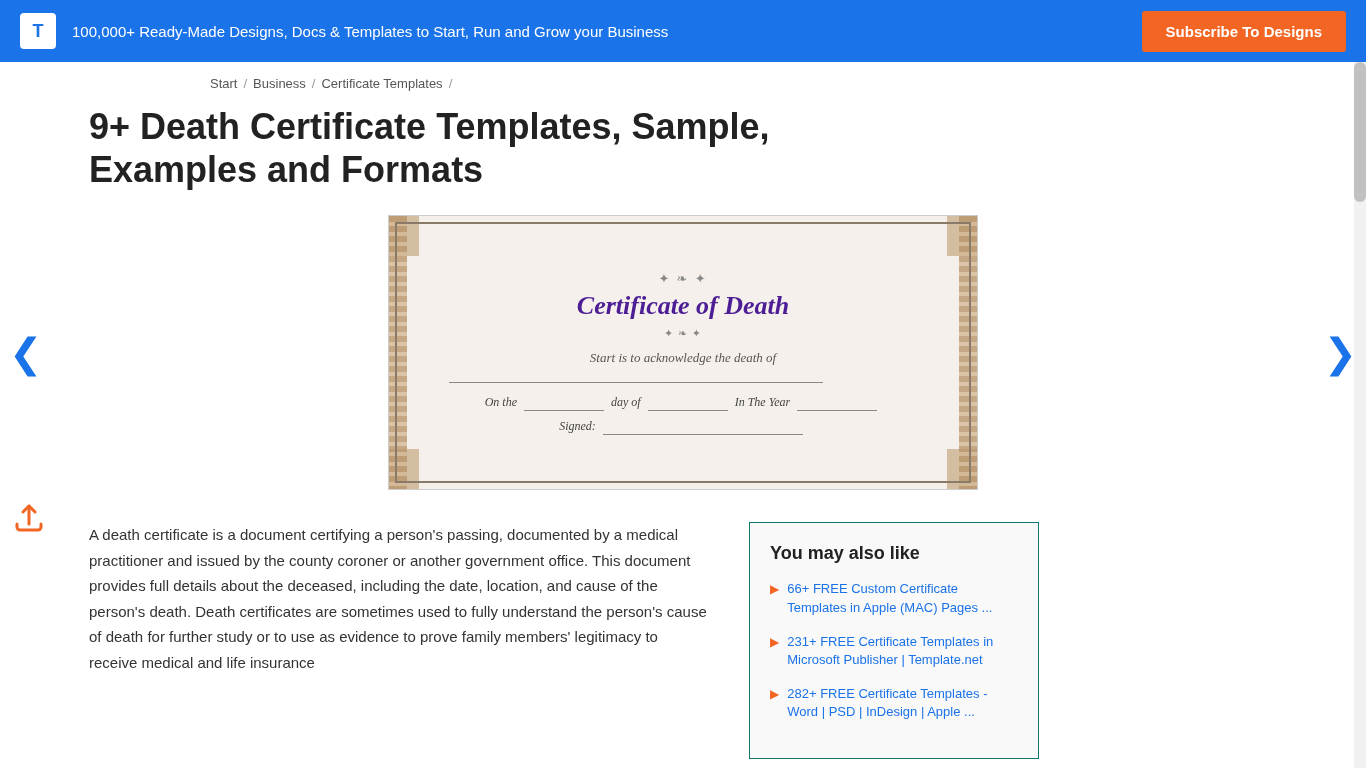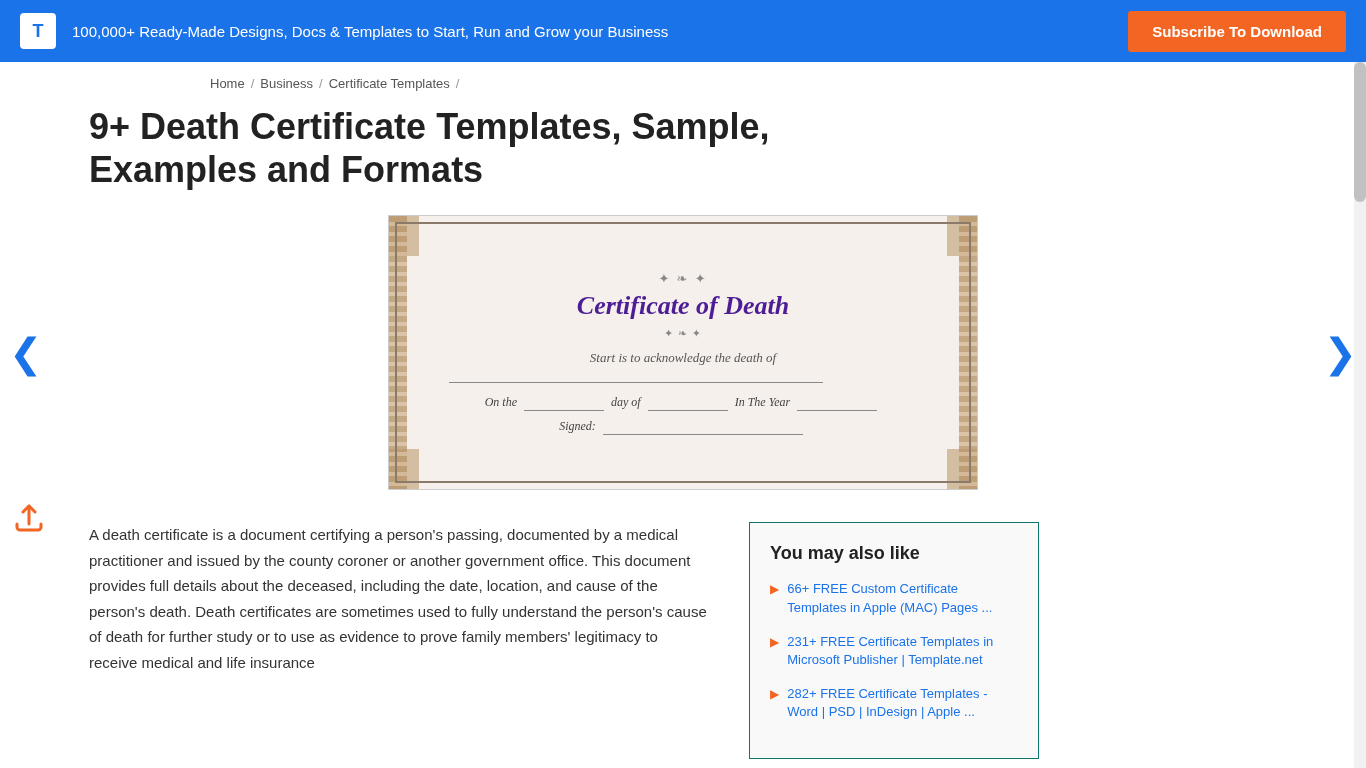--- a/index.html
+++ b/index.html
@@ -259,25 +259,25 @@
     }
   </style>
 </head>
 <body>
 
 <div class="top-banner">
   <div class="banner-left">
     <div class="banner-logo">T</div>
     <span class="banner-text">100,000+ Ready-Made Designs, Docs &amp; Templates to Start, Run and Grow your Business</span>
   </div>
-  <button class="subscribe-btn">Subscribe To Download</button>
+  <button class="subscribe-btn">Subscribe To Designs</button>
 </div>
 
 <div class="breadcrumb">
-  <a href="#">Home</a>
+  <a href="#">Start</a>
   <span class="breadcrumb-sep">/</span>
   <a href="#">Business</a>
   <span class="breadcrumb-sep">/</span>
   <a href="#">Certificate Templates</a>
   <span class="breadcrumb-sep">/</span>
 </div>
 
 <div class="main-content">
   <h1 class="page-title">9+ Death Certificate Templates, Sample, Examples and Formats</h1>
 

